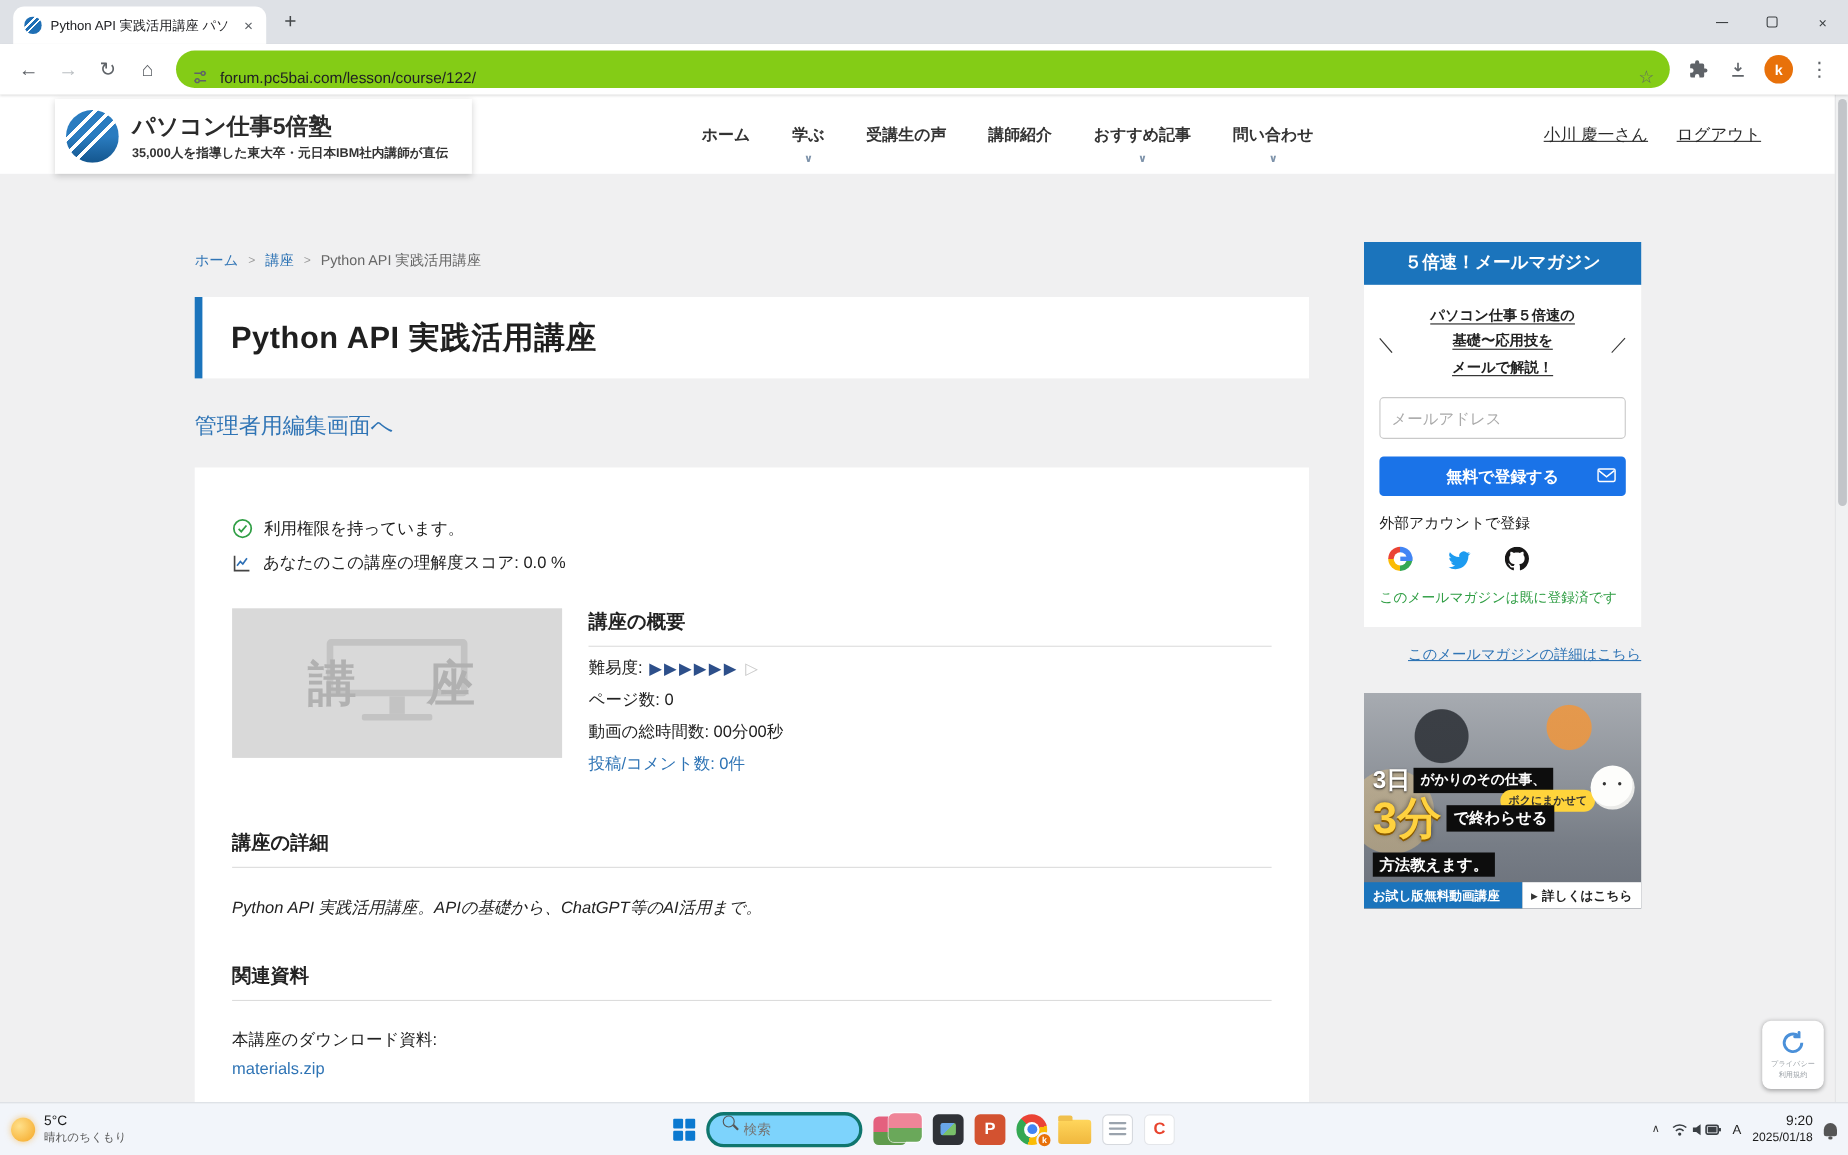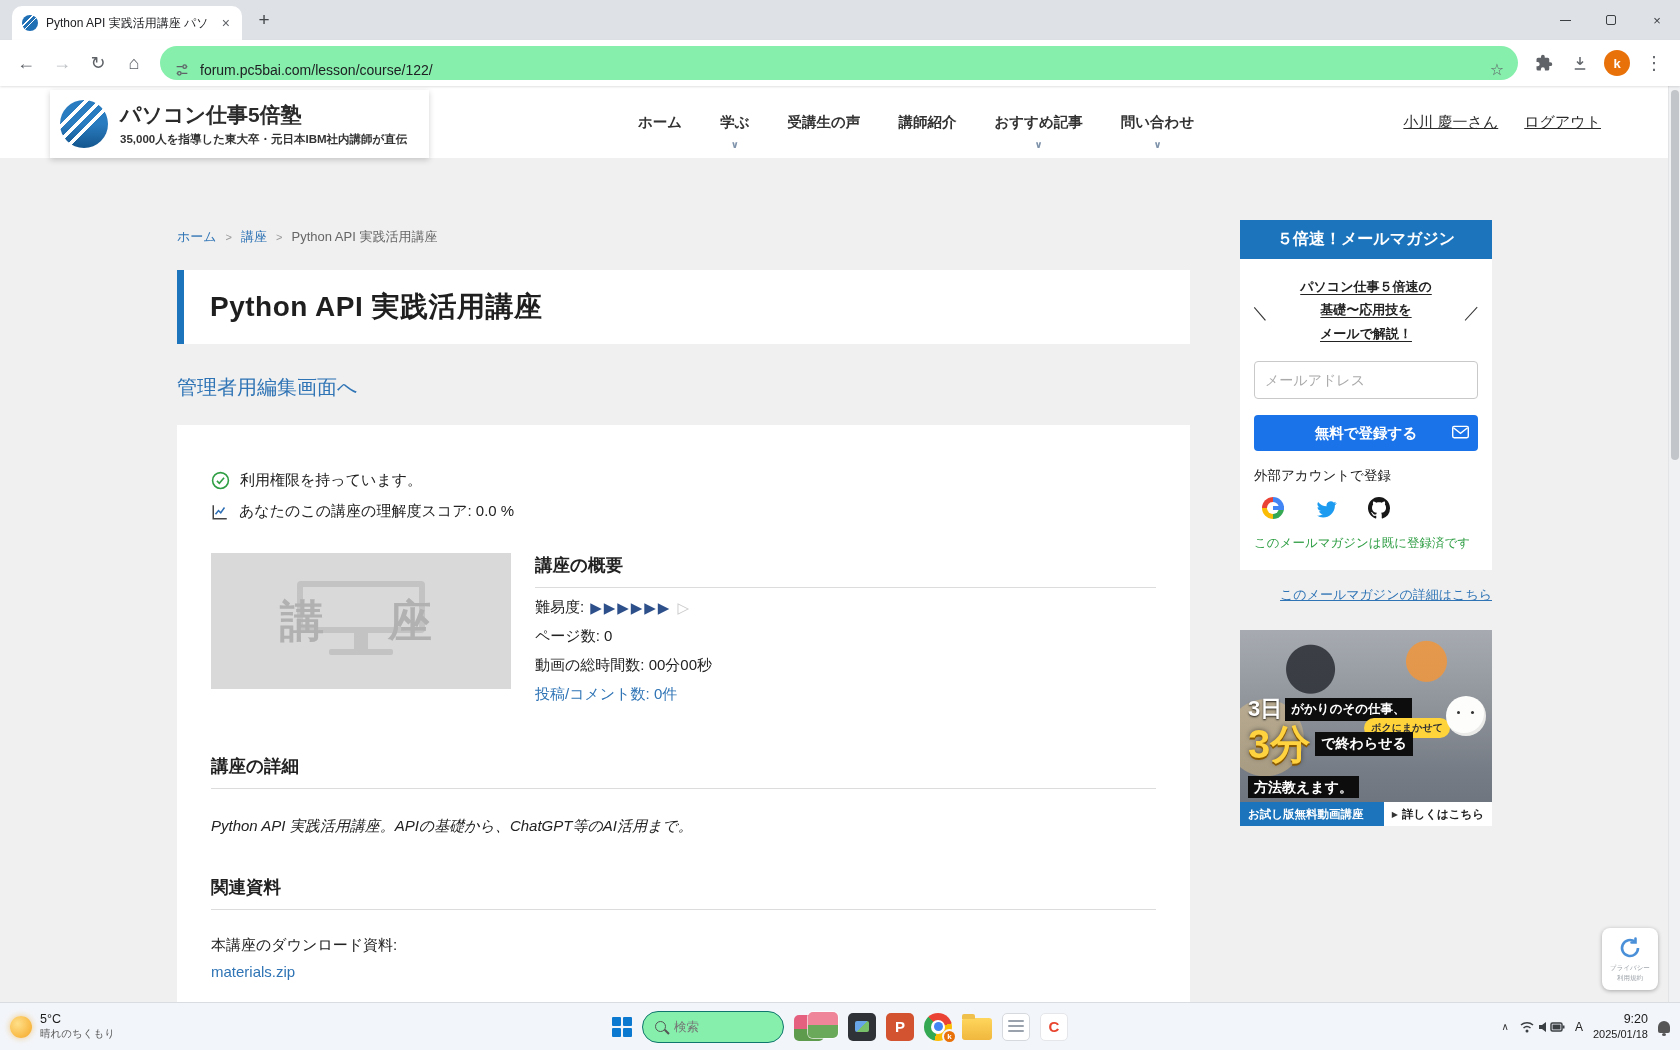--- a/index.html
+++ b/index.html
@@ -15,21 +15,21 @@
   .tab-close { font-size:14px; color:#5f6368; padding:0 4px; cursor:pointer; }
   .new-tab { align-self:center; width:28px; height:28px; margin-left:8px; display:grid; place-items:center; font-size:19px; color:#44474a; }
   .win-controls { position:absolute; right:0; top:0; height:40px; display:flex; }
   .win-btn { width:46px; height:40px; display:grid; place-items:center; color:#3c4043; font-size:13px; }
   .win-min-glyph { width:11px; border-top:1.6px solid #3c4043; }
   .win-max-glyph { width:10px; height:10px; border:1.3px solid #3c4043; border-radius:2px; }
 
   .toolbar { position:relative; z-index:3; height:46px; background:#fff; display:flex; align-items:center; gap:4px; padding:0 10px; box-shadow:0 1px 2px rgba(0,0,0,.12); }
   .tb-btn { width:32px; height:32px; display:grid; place-items:center; font-size:18px; color:#5f6368; border-radius:50%; }
   .tb-btn.disabled { color:#bcc0c4; }
-  .url-pill { flex:1; height:34px; background:#86efac; border-radius:17px; display:flex; align-items:center; gap:10px; padding:13px 4px 0 14px; margin:0 6px; }
+  .url-pill { flex:1; height:34px; background:#84cc16; border-radius:17px; display:flex; align-items:center; gap:10px; padding:13px 4px 0 14px; margin:0 6px; }
   .url-text { flex:1; font-size:14px; color:#202124; white-space:nowrap; overflow:hidden; }
   .star { font-size:16px; color:#5f6368; padding:0 10px; }
   .avatar { width:26px; height:26px; border-radius:50%; background:#e8710a; color:#fff; font-size:13px; font-weight:bold; display:grid; place-items:center; margin:0 4px; }
 
   
   .site-header { position:relative; height:72px; background:#fff; }
   .logo-card { position:absolute; left:50px; top:4px; height:68px; display:flex; align-items:center; gap:12px; background:#fff; padding:0 22px 0 10px; box-shadow:0 2px 6px rgba(0,0,0,.18); cursor:pointer; }
   .logo-circle { width:48px; height:48px; border-radius:50%; flex:0 0 48px;
     background:linear-gradient(135deg, transparent 0 26%, #fff 26% 31%, transparent 31% 40%, #fff 40% 45%, transparent 45% 54%, #fff 54% 59%, transparent 59%),
                linear-gradient(180deg,#2a7cc0 0 50%, #14568e 100%); }
@@ -138,21 +138,21 @@
 
   
   .taskbar { position:absolute; left:0; right:0; bottom:0; height:48px; background:#f2f5fa; border-top:1px solid #d9dce1; z-index:5; }
   .weather { position:absolute; left:10px; top:0; bottom:0; display:flex; align-items:center; gap:8px; cursor:pointer; }
   .sun { width:22px; height:22px; border-radius:50%; background:radial-gradient(circle at 35% 35%, #ffe08a, #f5a623); box-shadow:0 0 6px rgba(245,166,35,.55); }
   .weather-temp { font-size:12.5px; color:#1b1b1b; }
   .weather-desc { font-size:10.5px; color:#5a5a5a; margin-top:1px; }
   .tb-center { position:absolute; left:50%; top:0; bottom:0; transform:translateX(-50%); display:flex; align-items:center; gap:10px; }
   .start { width:20px; height:20px; display:grid; grid-template-columns:1fr 1fr; gap:2px; cursor:pointer; }
   .start i { background:#0b79d0; border-radius:1px; }
-  .search-pill { display:flex; align-items:center; gap:8px; width:142px; height:32px; background:#86efac; border:1px solid #0f766e; border-radius:16px; padding:0 12px; }
+  .search-pill { display:flex; gap:8px; width:142px; height:32px; background:#7dd3fc; border:3px solid #0f766e; border-radius:16px; padding:0 12px; }
   .mag { position:relative; width:11px; height:11px; border:1.6px solid #555; border-radius:50%; flex:0 0 11px; }
   .mag::after { content:''; position:absolute; right:-5px; bottom:-2px; width:6px; height:1.6px; background:#555; transform:rotate(45deg); }
   .search-field { border:none; outline:none; background:transparent; font-size:12.5px; color:#333; width:92px; font-family:inherit; }
   .widgets { position:relative; width:44px; height:30px; cursor:pointer; }
   .w1,.w2 { position:absolute; width:30px; height:26px; border-radius:5px; }
   .w1 { left:0; top:3px; background:linear-gradient(180deg,#e4607e 0 55%, #5f9b4c 55%); }
   .w2 { left:14px; top:0; background:linear-gradient(180deg,#ef8598 0 50%, #6aa85a 50%); box-shadow:0 0 0 1px rgba(255,255,255,.65); }
   .app { cursor:pointer; }
   .darkapp { width:28px; height:28px; background:#2f3237; border-radius:5px; display:grid; place-items:center; }
   .pic { width:14px; height:11px; background:linear-gradient(135deg,#68a5e8 0 50%, #79c06a 50%); border-radius:2px; }

